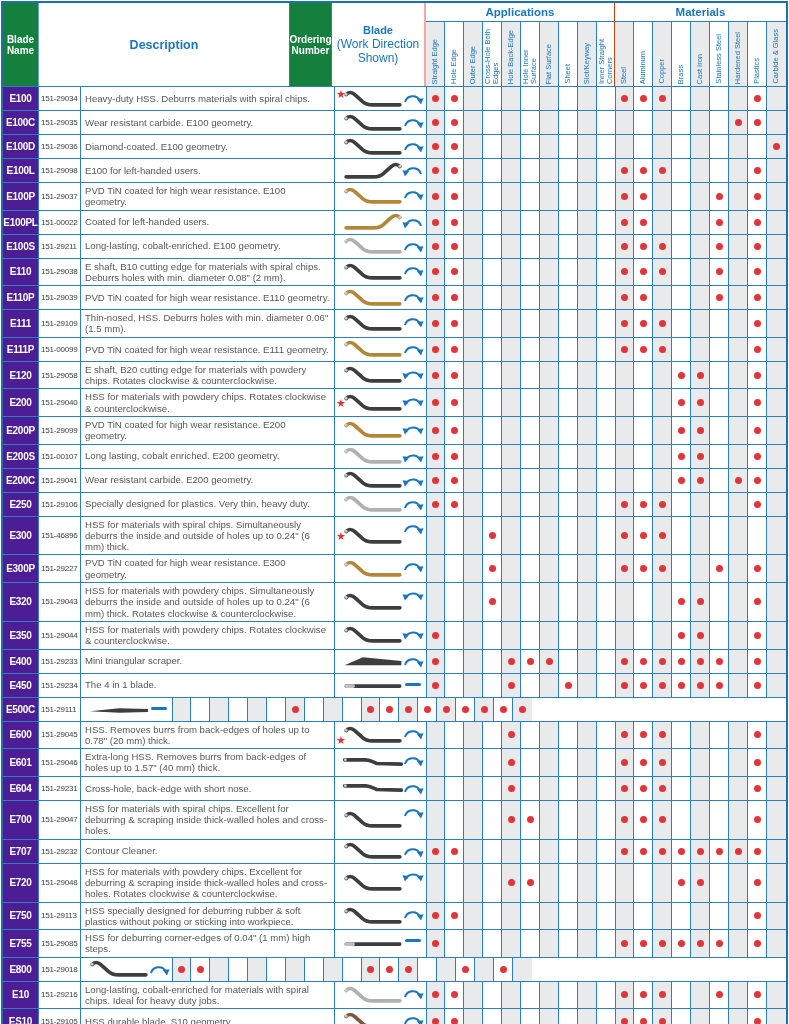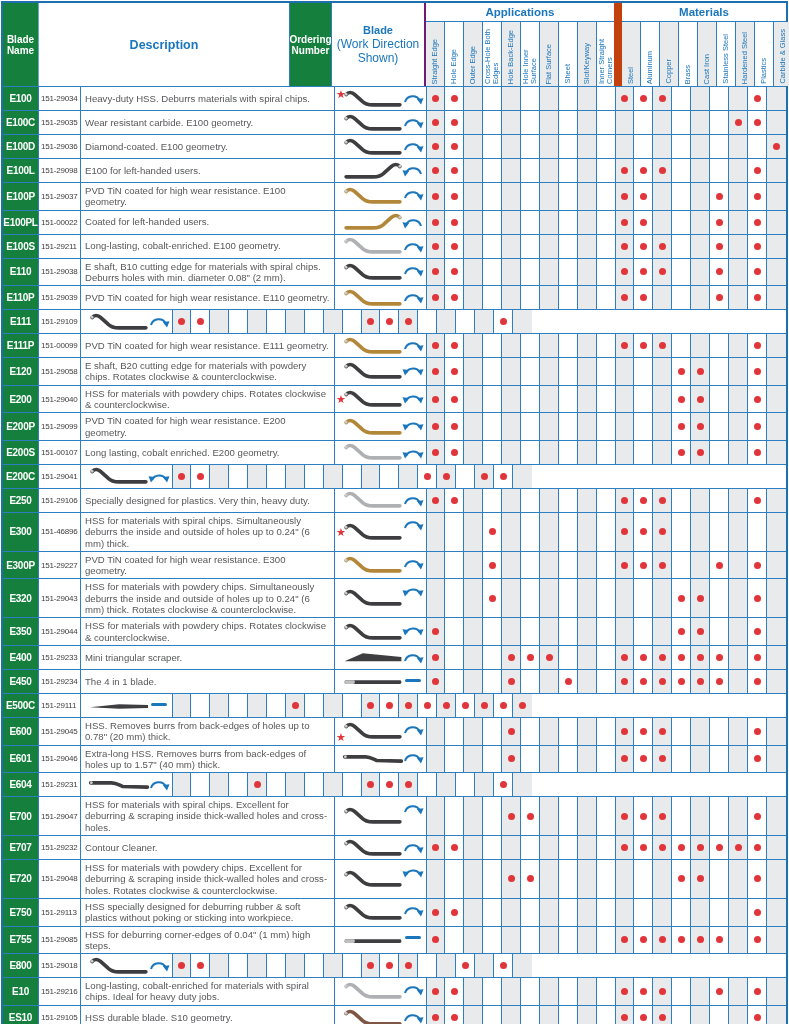--- a/index.html
+++ b/index.html
@@ -23,33 +23,33 @@
       display:flex; align-items:center; justify-content:center; text-align:center;
       line-height:11px; border-right:1px solid #6aa7d6; }
   .h-order { border-right:1px solid #2d7fc1; }
   .h-desc { display:flex; align-items:center; justify-content:center;
       color:#1a76bd; font-weight:bold; font-size:12.5px; }
   .h-blade { display:flex; flex-direction:column; align-items:center; justify-content:center; text-align:center; }
   .h-blade .t1 { color:#1a76bd; font-weight:bold; font-size:11px; }
   .h-blade .t2 { color:#1a76bd; font-size:12px; margin-top:1px; }
 
   .grp { display:flex; flex-direction:column; }
-  .grp-apps { flex:0 0 190px; width:190px; border-left:2px solid #701a75; }
-  .grp-mats { flex:0 0 172px; width:172px; border-left:8px solid #c2410c; }
+  .grp-apps { flex:0 0 190px; width:190px; border-left:2px solid #fca5a5; }
+  .grp-mats { flex:0 0 172px; width:172px; border-left:1px solid #c2410c; }
   .band { height:19px; display:flex; align-items:center; justify-content:center;
       color:#1a76bd; font-weight:bold; font-size:11.5px; border-bottom:1px solid #2d7fc1; }
   .vband { display:flex; height:64px; }
   .vcell { width:19px; flex:0 0 19px; border-right:1px solid #2d7fc1;
       display:flex; align-items:flex-end; justify-content:center; padding:2px 0 2px 0; overflow:hidden; }
   .vcell:last-child { border-right:none; }
   .vcell span { writing-mode:vertical-rl; transform:rotate(180deg);
       font-size:7.5px; line-height:8.4px; color:#1a76bd; max-height:60px; }
 
   
-  .b-name { background:#15803d; color:#fff; font-weight:bold; font-size:10px;
+  .b-name { background:#4c1d95; color:#fff; font-weight:bold; font-size:10px;
       display:flex; align-items:center; justify-content:center; letter-spacing:-0.3px; }
   .b-order { font-size:8px; color:#404042; display:flex; align-items:center; padding-left:2px; letter-spacing:-0.2px; }
   .b-desc { font-size:9.6px; line-height:11.3px; color:#57585a; padding:2px 4px; display:flex; align-items:center; }
   .b-blade { position:relative; display:flex; align-items:center; }
   .b-blade .star { position:absolute; left:1px; color:#e0353a; font-size:11px; line-height:11px; }
   .star.pos-top { top:2px; } .star.pos-mid { top:50%; transform:translateY(-50%); } .star.pos-bot { bottom:2px; }
   .blade-svg { position:absolute; left:6px; top:50%; transform:translateY(-50%); }
   .arrow-svg { position:absolute; right:1px; top:2px; }
   .dotcell { display:flex; align-items:center; justify-content:center; }
   .dot { width:7px; height:7px; border-radius:50%; background:#e0353a; }
@@ -568,20 +568,23 @@
         </div>
         <div class="cell dcell dotcell stripe"></div>
         <div class="cell dcell dotcell">
           <span class="dot"></span>
         </div>
         <div class="cell dcell dotcell stripe" style="border-right: none;"></div>
       </div>
       <div class="trow">
         <div class="cell c-name b-name">E111</div>
         <div class="cell c-order b-order">151-29109</div>
+        <div class="cell c-desc b-desc">
+          <span>Thin-nosed, HSS. Deburrs holes with min. diameter 0.06" (1.5 mm).</span>
+        </div>
         <div class="cell c-blade b-blade">
           <svg class="blade-svg" width="64" height="18" viewBox="0 0 88 24">
             <path d="M7 6 C10 2 15 2 19 6 L29 15 C33 19 38 20 44 20 L81 20" fill="none" stroke="#3e3d40" stroke-width="5" stroke-linecap="round"></path>
             <circle cx="7" cy="5.5" r="2" fill="#c9c9cb"></circle>
           </svg>
           <svg class="arrow-svg" width="24" height="16" viewBox="0 0 24 16">
             <path d="M4 13 A8 8 0 0 1 19 12" fill="none" stroke="#1a76bd" stroke-width="2"></path>
             <polygon points="20,15.5 15.8,10 22.5,9.2" fill="#1a76bd"></polygon>
           </svg>
         </div>
@@ -850,20 +853,23 @@
         <div class="cell dcell dotcell"></div>
         <div class="cell dcell dotcell stripe"></div>
         <div class="cell dcell dotcell">
           <span class="dot"></span>
         </div>
         <div class="cell dcell dotcell stripe" style="border-right: none;"></div>
       </div>
       <div class="trow">
         <div class="cell c-name b-name">E200C</div>
         <div class="cell c-order b-order">151-29041</div>
+        <div class="cell c-desc b-desc">
+          <span>Wear resistant carbide. E200 geometry.</span>
+        </div>
         <div class="cell c-blade b-blade">
           <svg class="blade-svg" width="64" height="18" viewBox="0 0 88 24">
             <path d="M7 6 C10 2 15 2 19 6 L29 15 C33 19 38 20 44 20 L81 20" fill="none" stroke="#3e3d40" stroke-width="5" stroke-linecap="round"></path>
             <circle cx="7" cy="5.5" r="2" fill="#c9c9cb"></circle>
           </svg>
           <svg class="arrow-svg" width="24" height="16" viewBox="0 0 24 16">
             <path d="M5 13 A8 8 0 0 1 19 12.5" fill="none" stroke="#1a76bd" stroke-width="2"></path>
             <polygon points="20,15.5 16,10 22.5,9.2" fill="#1a76bd"></polygon>
             <polygon points="4,15.5 1.5,9.2 8,10" fill="#1a76bd"></polygon>
           </svg>
@@ -1383,20 +1389,23 @@
         <div class="cell dcell dotcell"></div>
         <div class="cell dcell dotcell stripe"></div>
         <div class="cell dcell dotcell">
           <span class="dot"></span>
         </div>
         <div class="cell dcell dotcell stripe" style="border-right: none;"></div>
       </div>
       <div class="trow">
         <div class="cell c-name b-name">E604</div>
         <div class="cell c-order b-order">151-29231</div>
+        <div class="cell c-desc b-desc">
+          <span>Cross-hole, back-edge with short nose.</span>
+        </div>
         <div class="cell c-blade b-blade">
           <svg class="blade-svg" width="64" height="18" viewBox="0 0 88 24">
             <path d="M5 9 L34 9 C40 9 44 12 49 14 L83 15" fill="none" stroke="#3e3d40" stroke-width="5" stroke-linecap="round"></path>
             <circle cx="6" cy="9" r="2" fill="#c9c9cb"></circle>
           </svg>
           <svg class="arrow-svg" width="24" height="16" viewBox="0 0 24 16">
             <path d="M4 13 A8 8 0 0 1 19 12" fill="none" stroke="#1a76bd" stroke-width="2"></path>
             <polygon points="20,15.5 15.8,10 22.5,9.2" fill="#1a76bd"></polygon>
           </svg>
         </div>

